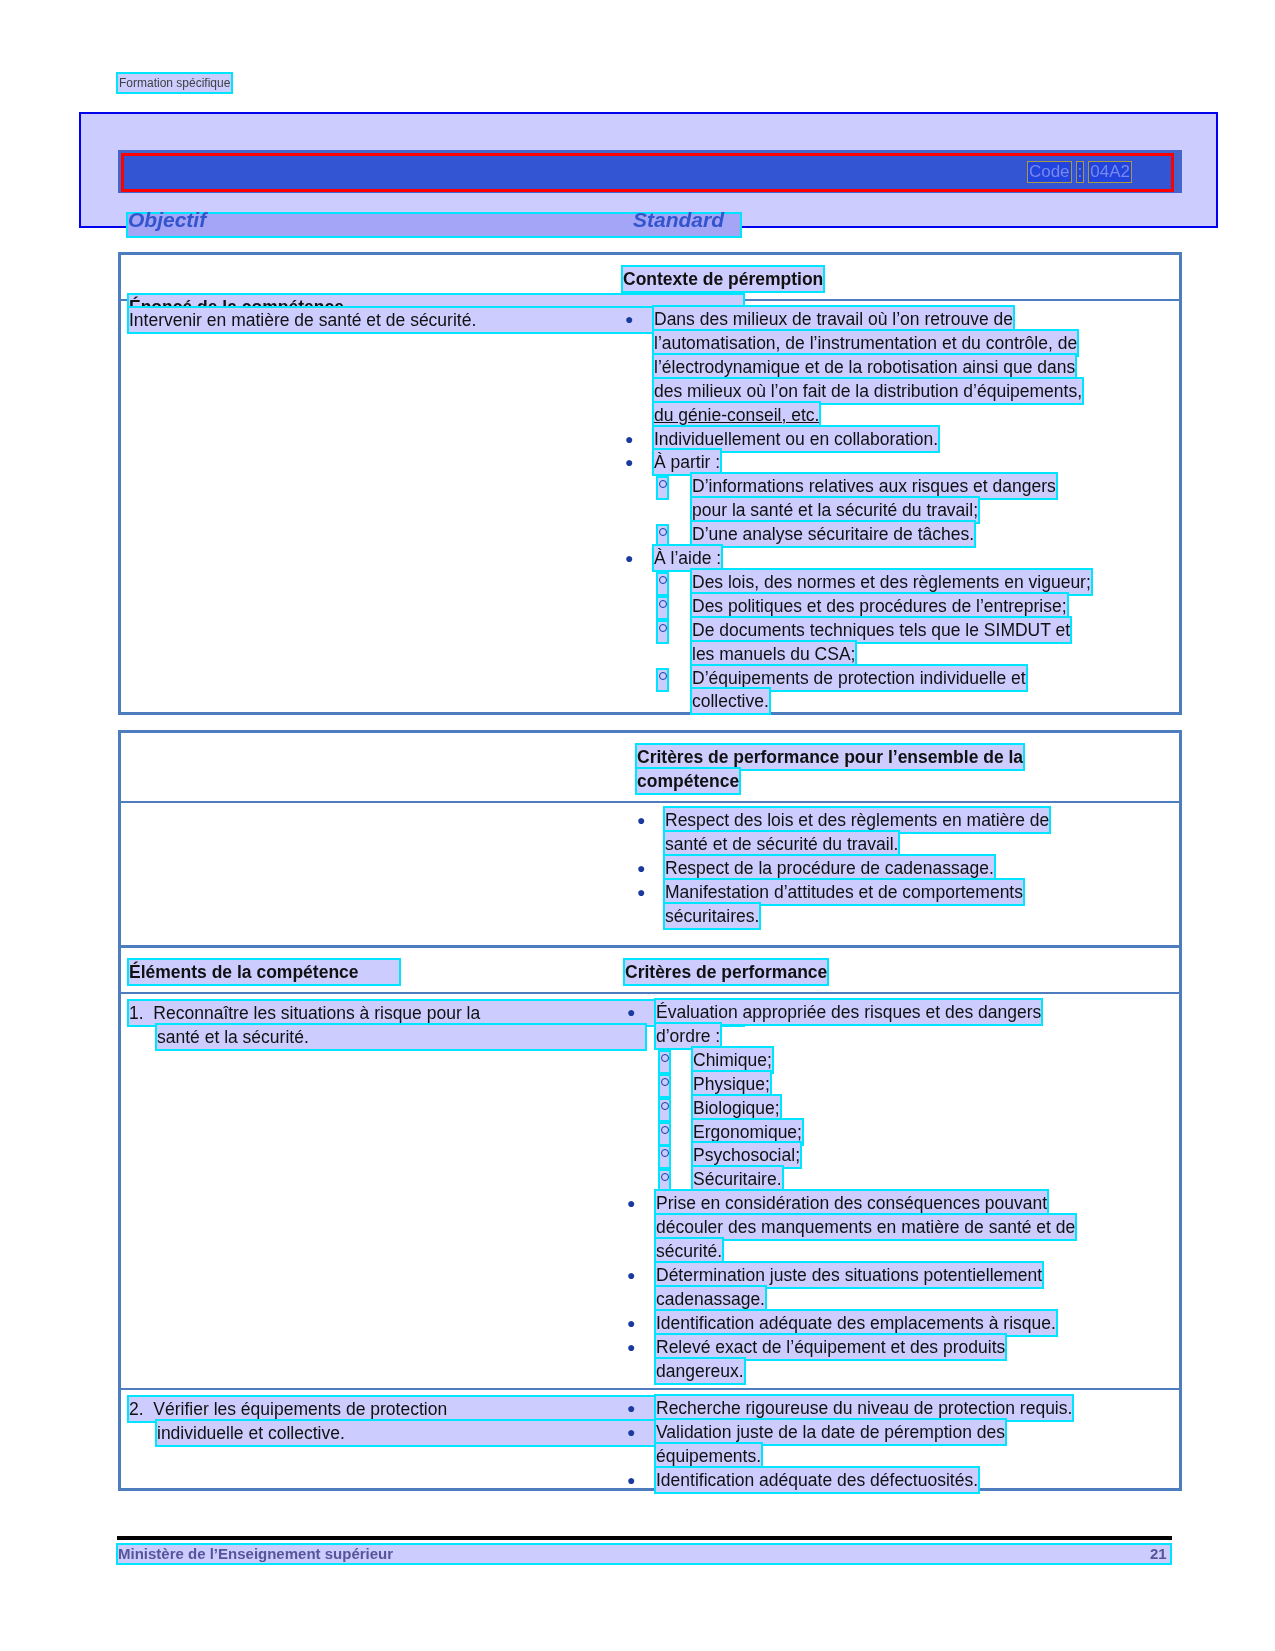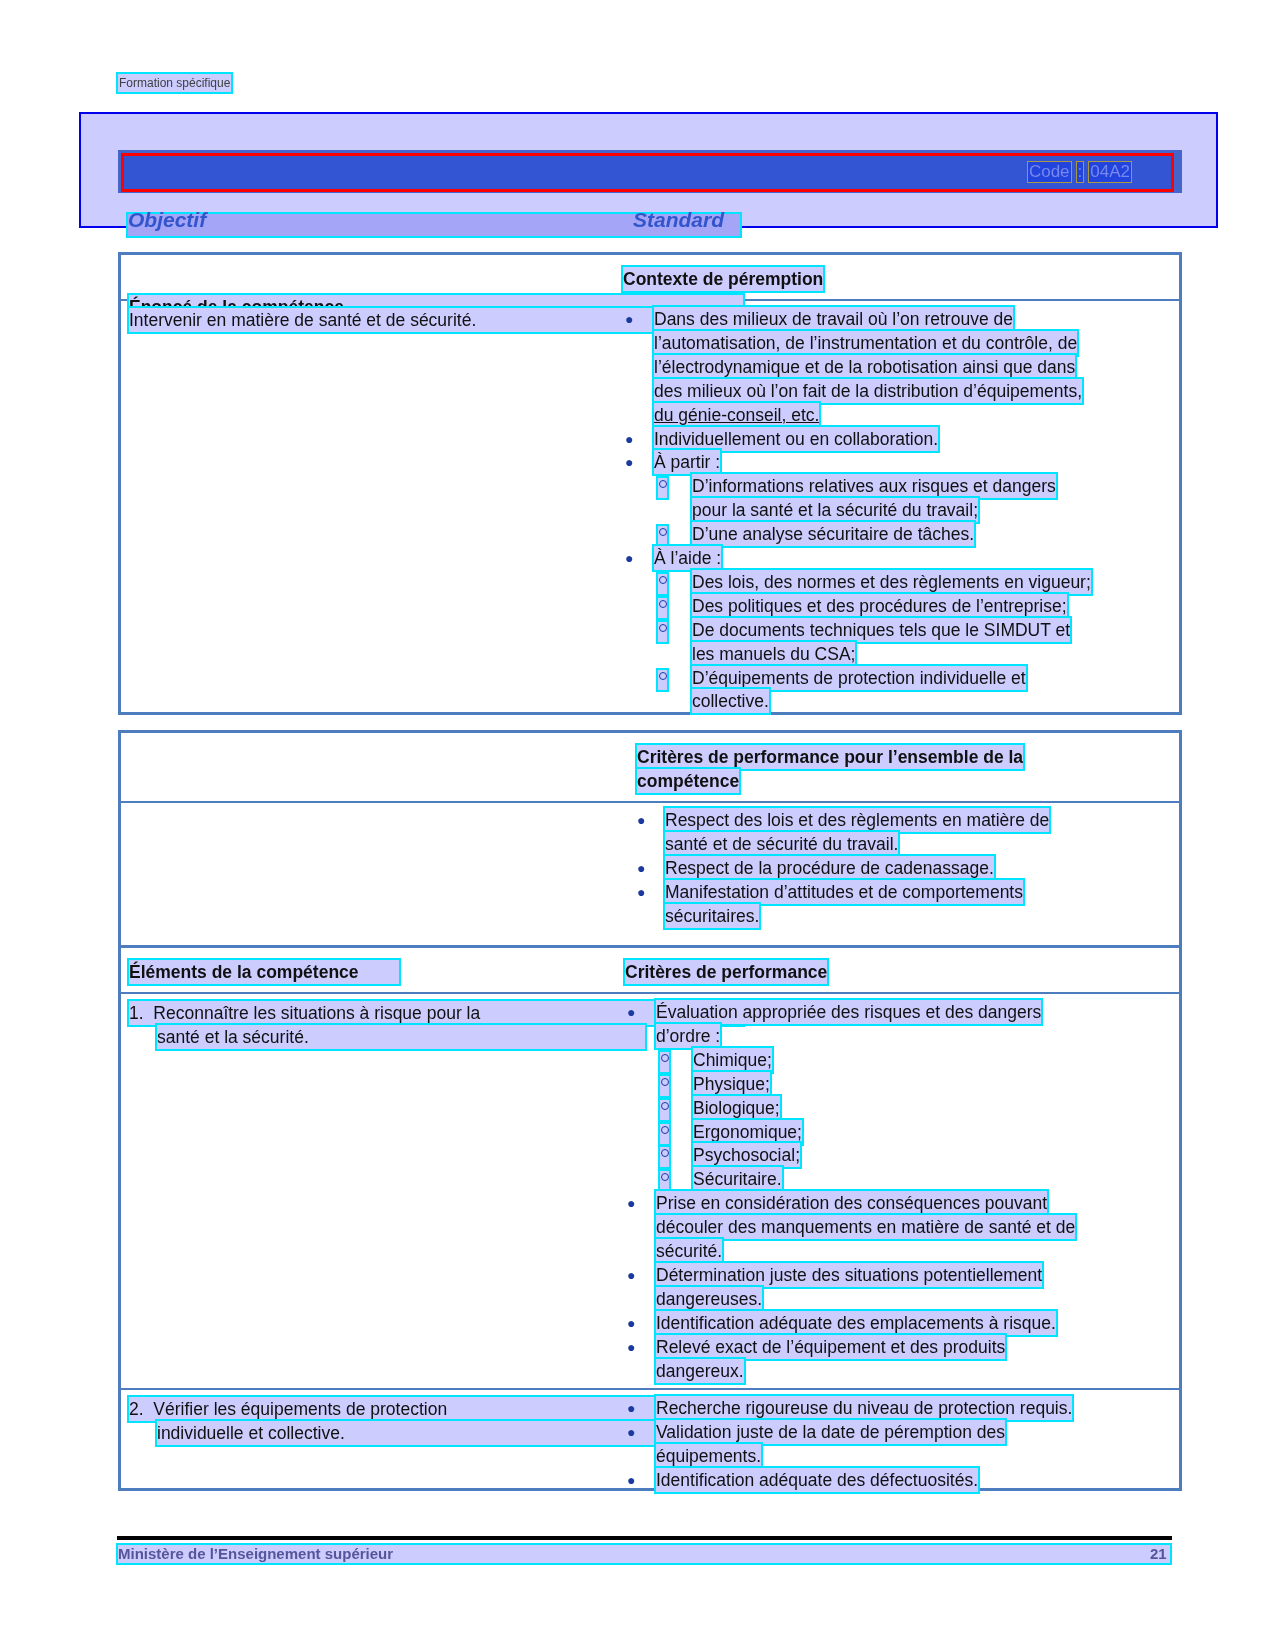--- a/index.html
+++ b/index.html
@@ -163,21 +163,21 @@
         <div class="line txt hl" style="left: 572px; top: 149.4px;">Psychosocial;</div>
         <span class="circle-hl" style="left: 539px; top: 177.3px;"></span>
         <span class="circle" style="left: 540px; top: 179.3px;"></span>
         <div class="line txt hl" style="left: 572px; top: 173.3px;">Sécuritaire.</div>
         <span class="bullet" style="left: 506px; top: 197.2px;">●</span>
         <div class="line txt hl" style="left: 535px; top: 197.2px;">Prise en considération des conséquences pouvant</div>
         <div class="line txt hl" style="left: 535px; top: 221.1px;">découler des manquements en matière de santé et de</div>
         <div class="line txt hl" style="left: 535px; top: 245px;">sécurité.</div>
         <span class="bullet" style="left: 506px; top: 268.9px;">●</span>
         <div class="line txt hl" style="left: 535px; top: 268.9px;">Détermination juste des situations potentiellement</div>
-        <div class="line txt hl" style="left: 535px; top: 292.8px;">dangereuses.</div>
+        <div class="line txt hl" style="left: 535px; top: 292.8px;">cadenassage.</div>
         <span class="bullet" style="left: 506px; top: 316.7px;">●</span>
         <div class="line txt hl" style="left: 535px; top: 316.7px;">Identification adéquate des emplacements à risque.</div>
         <span class="bullet" style="left: 506px; top: 340.6px;">●</span>
         <div class="line txt hl" style="left: 535px; top: 340.6px;">Relevé exact de l’équipement et des produits</div>
         <div class="line txt hl" style="left: 535px; top: 364.5px;">dangereux.</div>
       </div>
   </div>
   <div class="row" style="height:104px;">
     <div class="cell-l txt hl" style="top:7px; width:614px;">
       <span>2.</span>&nbsp;&nbsp;<span>Vérifier les équipements de protection</span>

